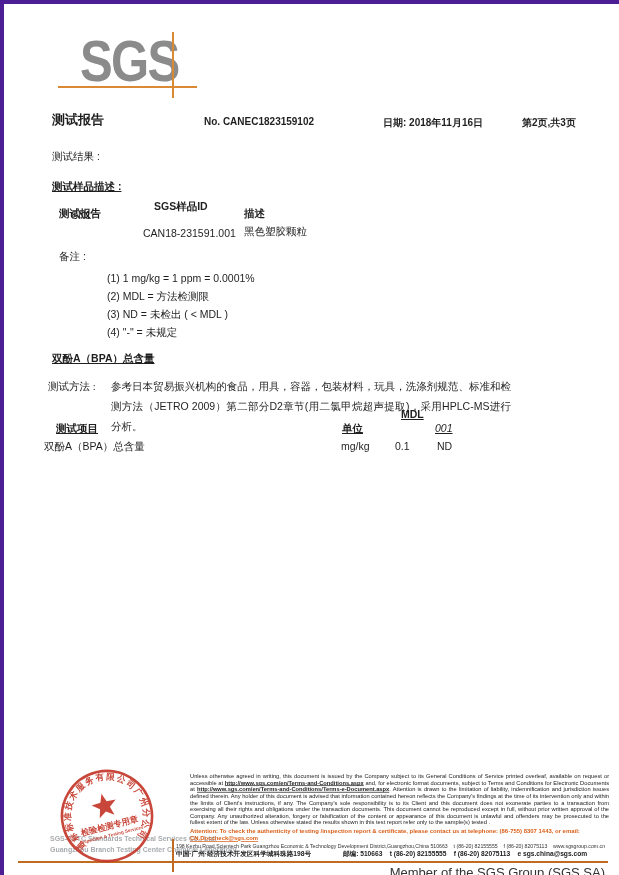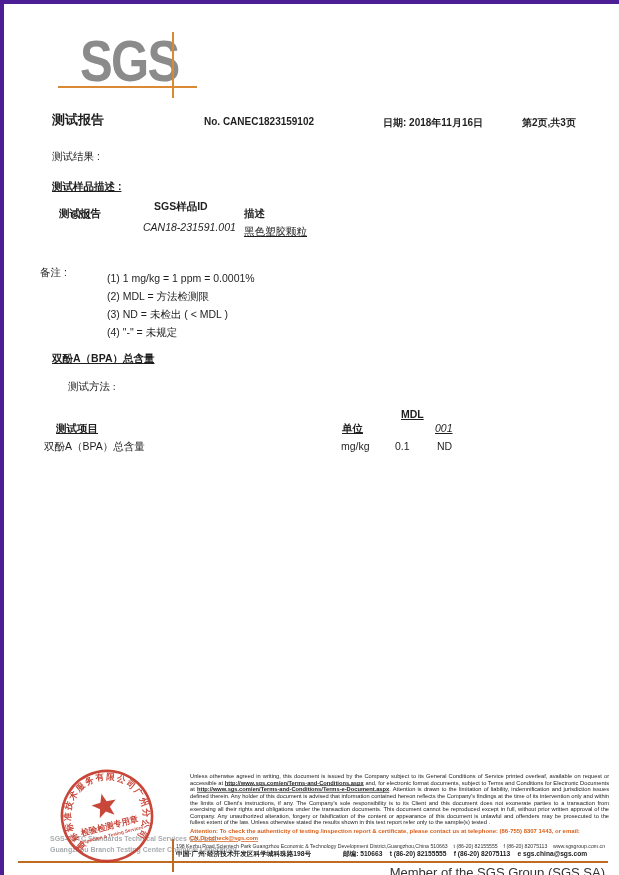--- a/index.html
+++ b/index.html
@@ -49,31 +49,32 @@
   <div class="abs h-info" style="left:518px;top:112px;">第2页,共3页</div>
 
   <div class="abs t" style="left:48px;top:146px;">测试结果 :</div>
 
   <div class="abs t b u" style="left:48px;top:176px;">测试样品描述 :</div>
 
   <div class="abs t b" style="left:55px;top:203px;">测试报告</div>
   <div class="abs t b" style="left:150px;top:196px;">SGS样品ID</div>
   <div class="abs t b" style="left:240px;top:203px;">描述</div>
   <div class="abs t" style="left:67px;top:205px;">SN1</div>
-  <div class="abs t" style="left:139px;top:217px;font-style:italic;">CAN18-231591.001</div>
-  <div class="abs t" style="left:240px;top:221px;text-decoration:underline;">黑色塑胶颗粒</div>
+  <div class="abs t" style="left:139px;top:223px;">CAN18-231591.001</div>
+  <div class="abs t" style="left:240px;top:221px;">黑色塑胶颗粒</div>
 
-  <div class="abs t" style="left:36px;top:246px;margin-top:16px;">备注 :</div>
+  <div class="abs t" style="left:55px;top:246px;">备注 :</div>
   <div class="abs t" style="left:103px;top:268px;">(1) 1 mg/kg = 1 ppm = 0.0001%</div>
   <div class="abs t" style="left:103px;top:286px;">(2) MDL = 方法检测限</div>
   <div class="abs t" style="left:103px;top:304px;">(3) ND = 未检出 ( &lt; MDL )</div>
   <div class="abs t" style="left:103px;top:322px;">(4) "-" = 未规定</div>
 
   <div class="abs t b u" style="left:48px;top:348px;">双酚A（BPA）总含量</div>
-  <div class="abs t" style="left:64px;top:376px;font-family:Liberation Serif, serif;">测试方法 :</div>
+  <div class="abs t" style="left:44px;top:376px;font-family:Liberation Serif, serif;">测试方法 :</div>
+  <div class="abs t method-text" style="left:107px;top:372px;width:400px;">参考日本贸易振兴机构的食品，用具，容器，包装材料，玩具，洗涤剂规范、标准和检测方法（JETRO 2009）第二部分D2章节(用二氯甲烷超声提取)，采用HPLC-MS进行分析。</div>
 
   <div class="abs t b u" style="left:52px;top:418px;text-align:right;">测试项目</div>
   <div class="abs t b u" style="left:338px;top:418px;">单位</div>
   <div class="abs t b u" style="left:385px;top:404px;padding-left:12px;">MDL</div>
   <div class="abs t u i" style="left:431px;top:418px;">001</div>
   <div class="abs t" style="left:40px;top:436px;">双酚A（BPA）总含量</div>
   <div class="abs t" style="left:337px;top:436px;">mg/kg</div>
   <div class="abs t" style="left:391px;top:436px;">0.1</div>
   <div class="abs t" style="left:433px;top:436px;">ND</div>
 

